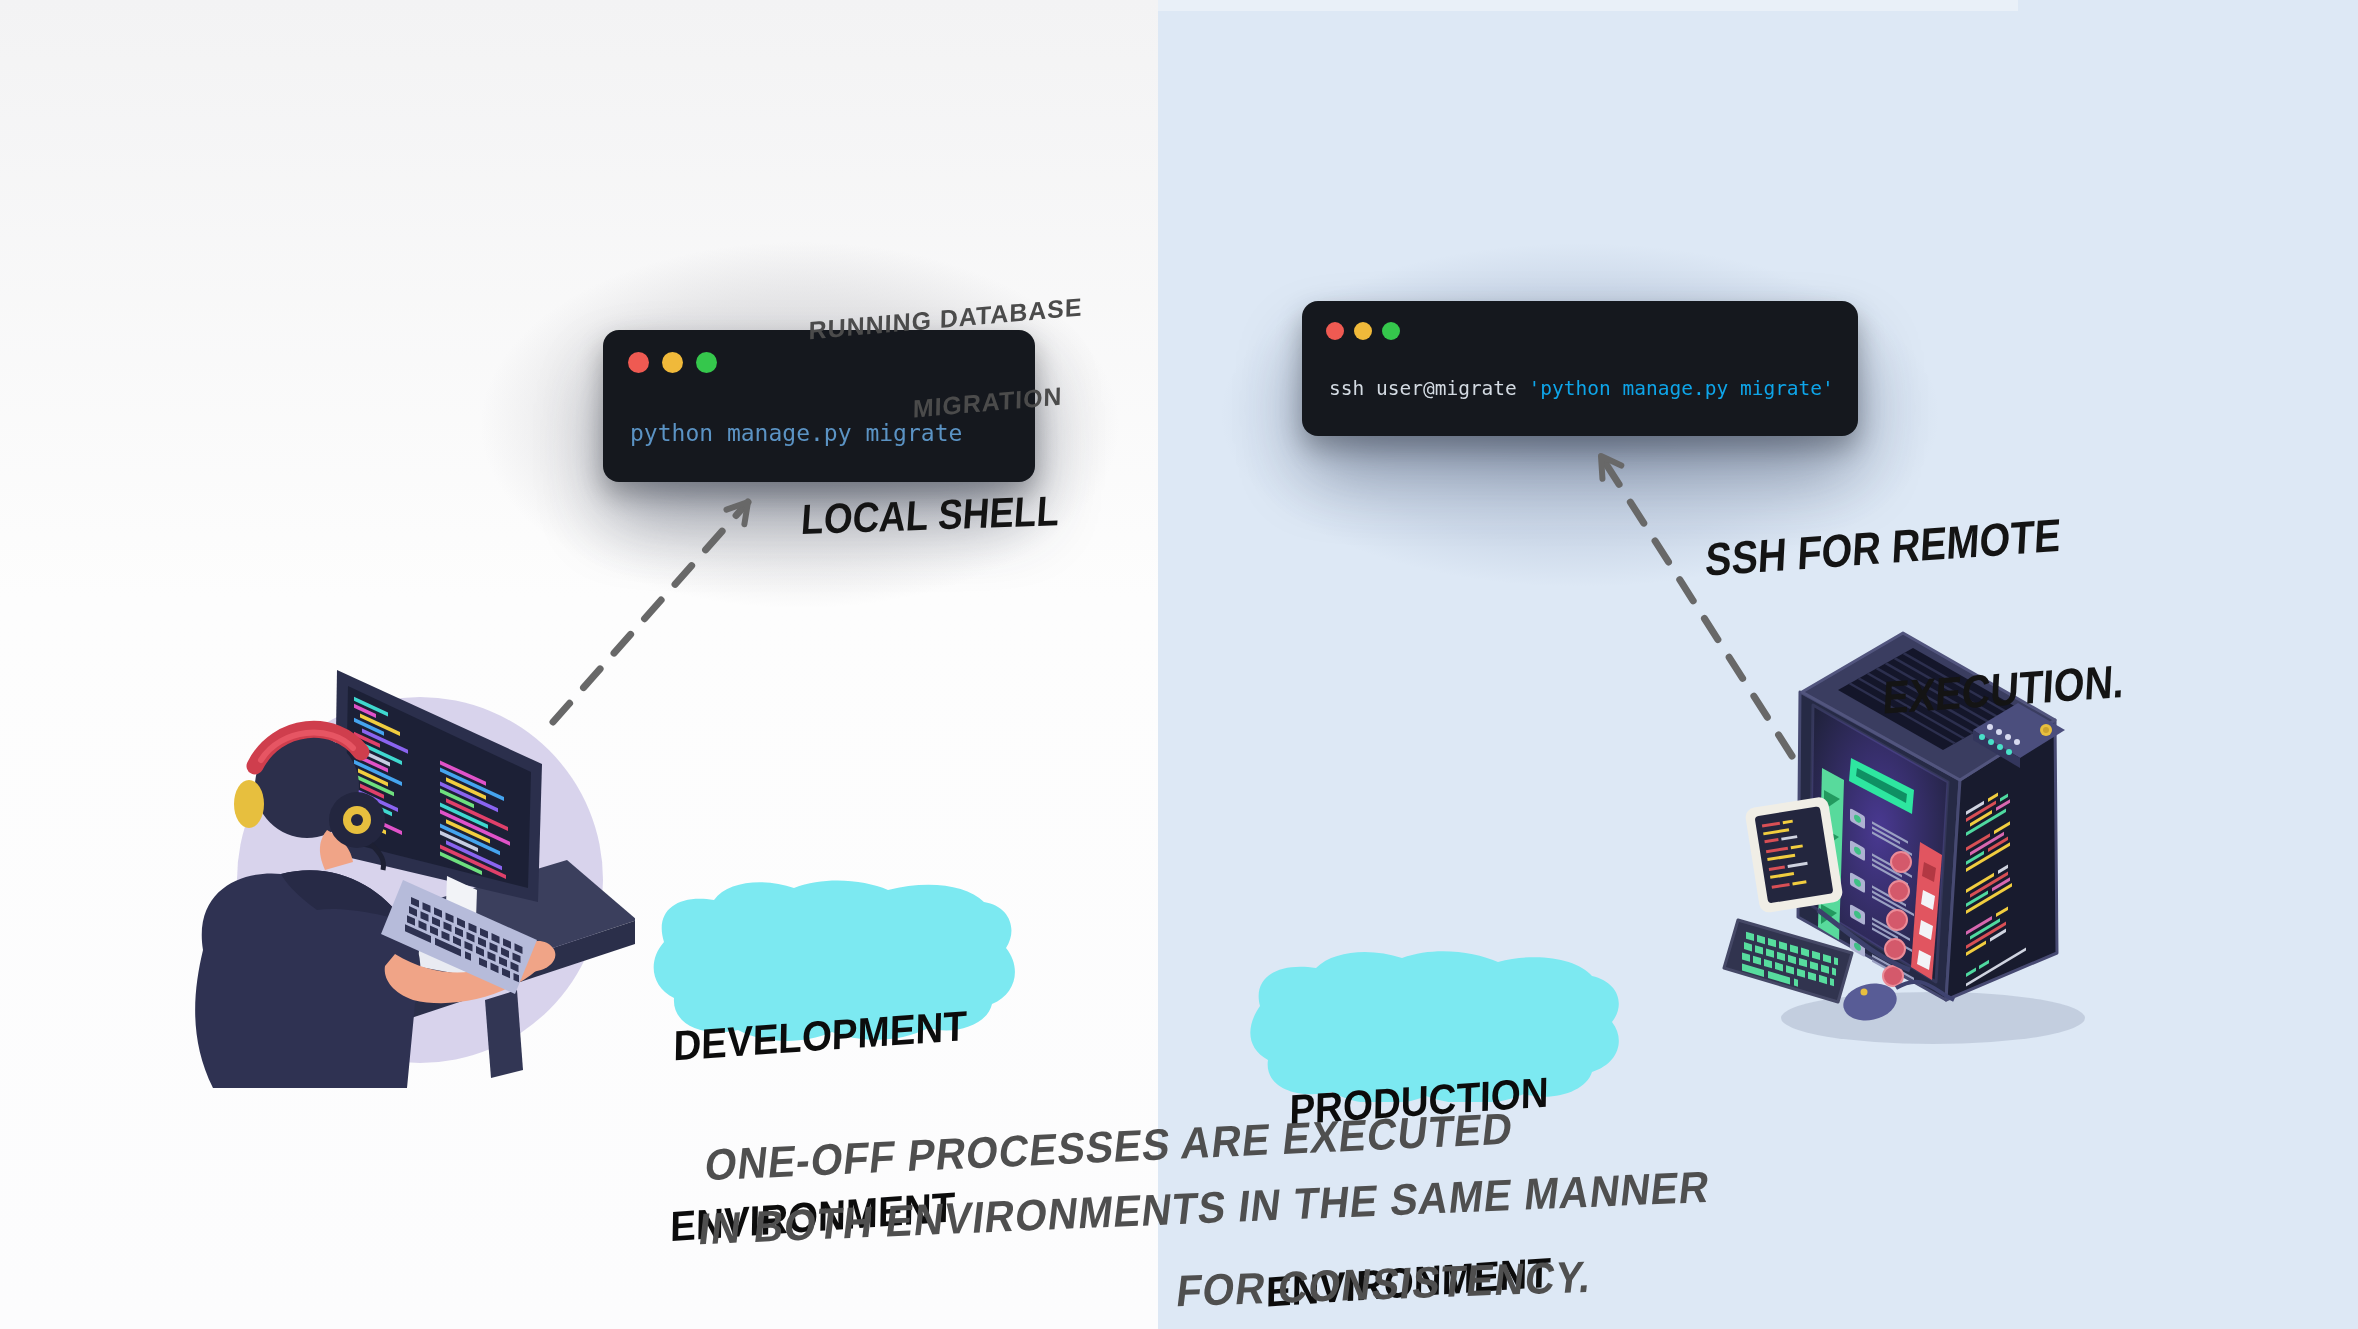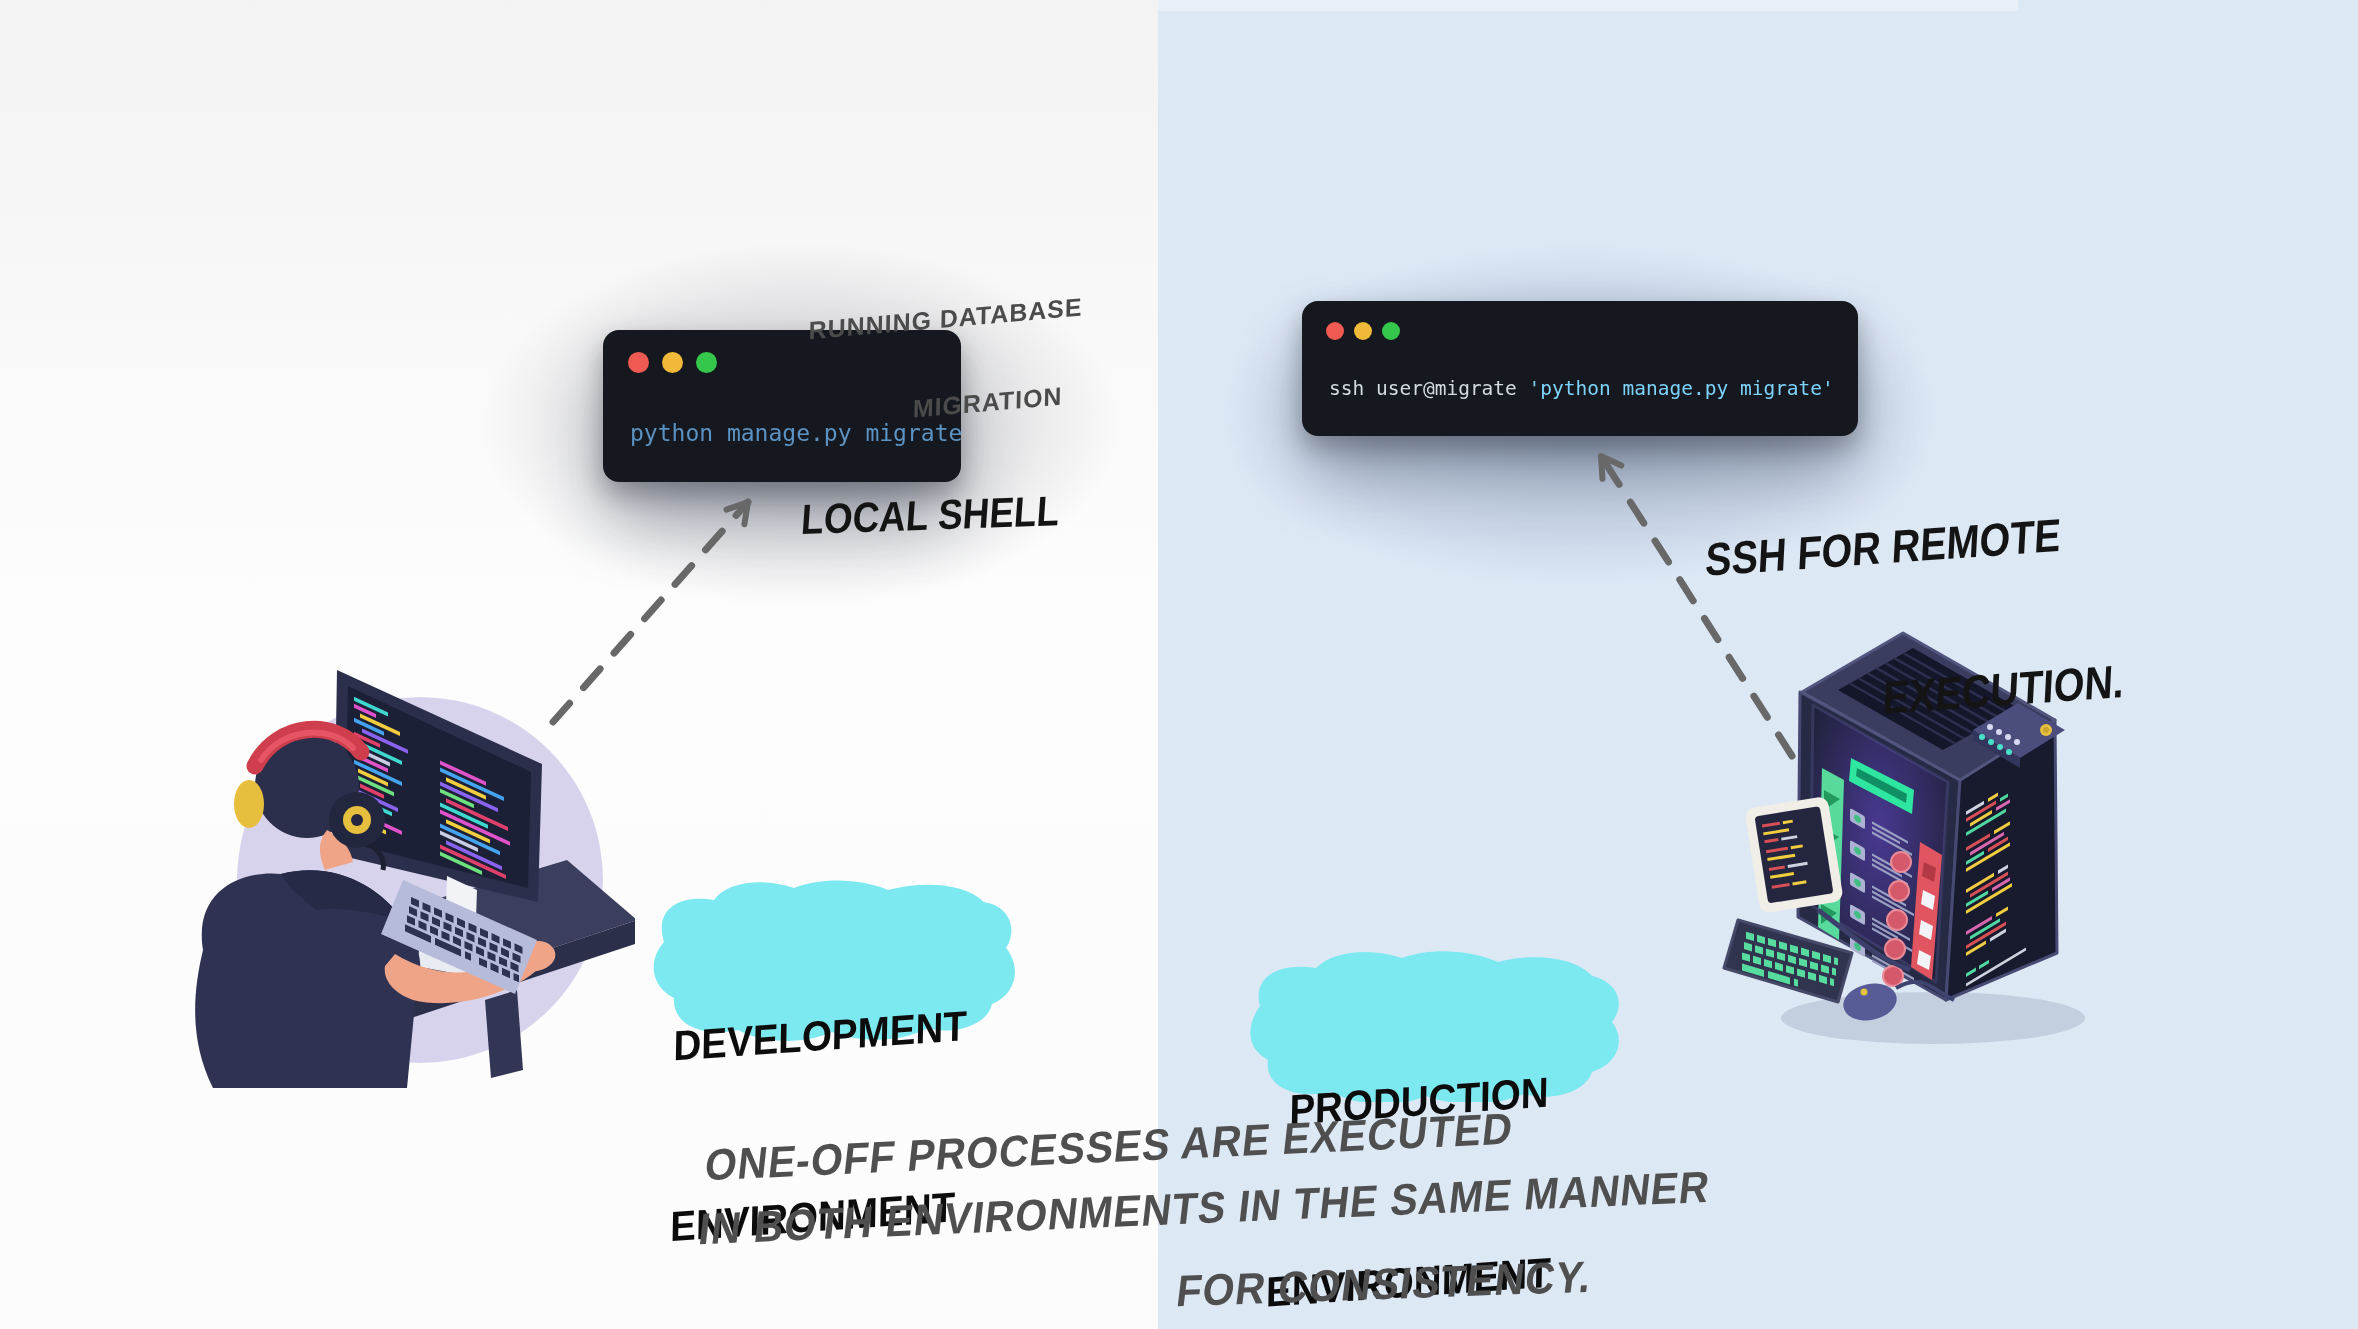--- a/index.html
+++ b/index.html
@@ -15,33 +15,33 @@
 
   
   .halo-left { position:absolute; left:390px; top:190px; width:820px; height:470px;
       background:radial-gradient(closest-side, rgba(110,112,120,0.34), rgba(140,140,148,0.16) 55%, rgba(255,255,255,0) 78%); }
   .halo-right { position:absolute; left:1130px; top:200px; width:900px; height:430px;
       background:radial-gradient(closest-side, rgba(75,95,135,0.30), rgba(90,110,150,0.12) 58%, rgba(0,0,0,0) 80%); }
 
   
   .terminal { position:absolute; background:#15181e; border-radius:16px;
               box-shadow:0 40px 70px -8px rgba(45,55,80,0.45), 0 12px 26px rgba(0,0,0,0.28); }
-  .terminal.dev  { left:603px; top:330px; width:358px; height:152px; }
+  .terminal.dev  { left:603px; top:330px; width:432px; height:152px; }
   .terminal.prod { left:1302px; top:301px; width:556px; height:135px; }
   .lights { position:absolute; display:flex; }
   .terminal.dev  .lights { left:25px; top:22px; gap:13px; }
   .terminal.prod .lights { left:24px; top:21px; gap:10px; }
   .dot { border-radius:50%; }
   .terminal.dev  .dot { width:21px; height:21px; }
   .terminal.prod .dot { width:18px; height:18px; }
   .dot.r { background:#ef5a52; } .dot.y { background:#f0b93a; } .dot.g { background:#35c74c; }
   .cmd { position:absolute; font-family:"DejaVu Sans Mono", monospace; white-space:pre; }
   .terminal.dev  .cmd { left:27px; top:90px; font-size:23px; color:#5b93c4; }
   .terminal.prod .cmd { left:27px; top:76px; font-size:19.5px; color:#d3dae2; }
-  .cmd .quoted { color:#7dd3fc; }
+  .cmd .quoted { color:#0ea5e9; }
 
   
   .hand { position:absolute; font-weight:700; white-space:pre; }
   .note-gray { color:#4b4b4b; }
   .note-black { color:#141414; }
 
   .migration-note { left:810px; top:258px; font-size:25px; letter-spacing:1px;
       transform:rotate(-5deg) skewX(-6deg); transform-origin:left top; line-height:29px; }
   .migration-note .l2 { margin-left:106px; }
 

